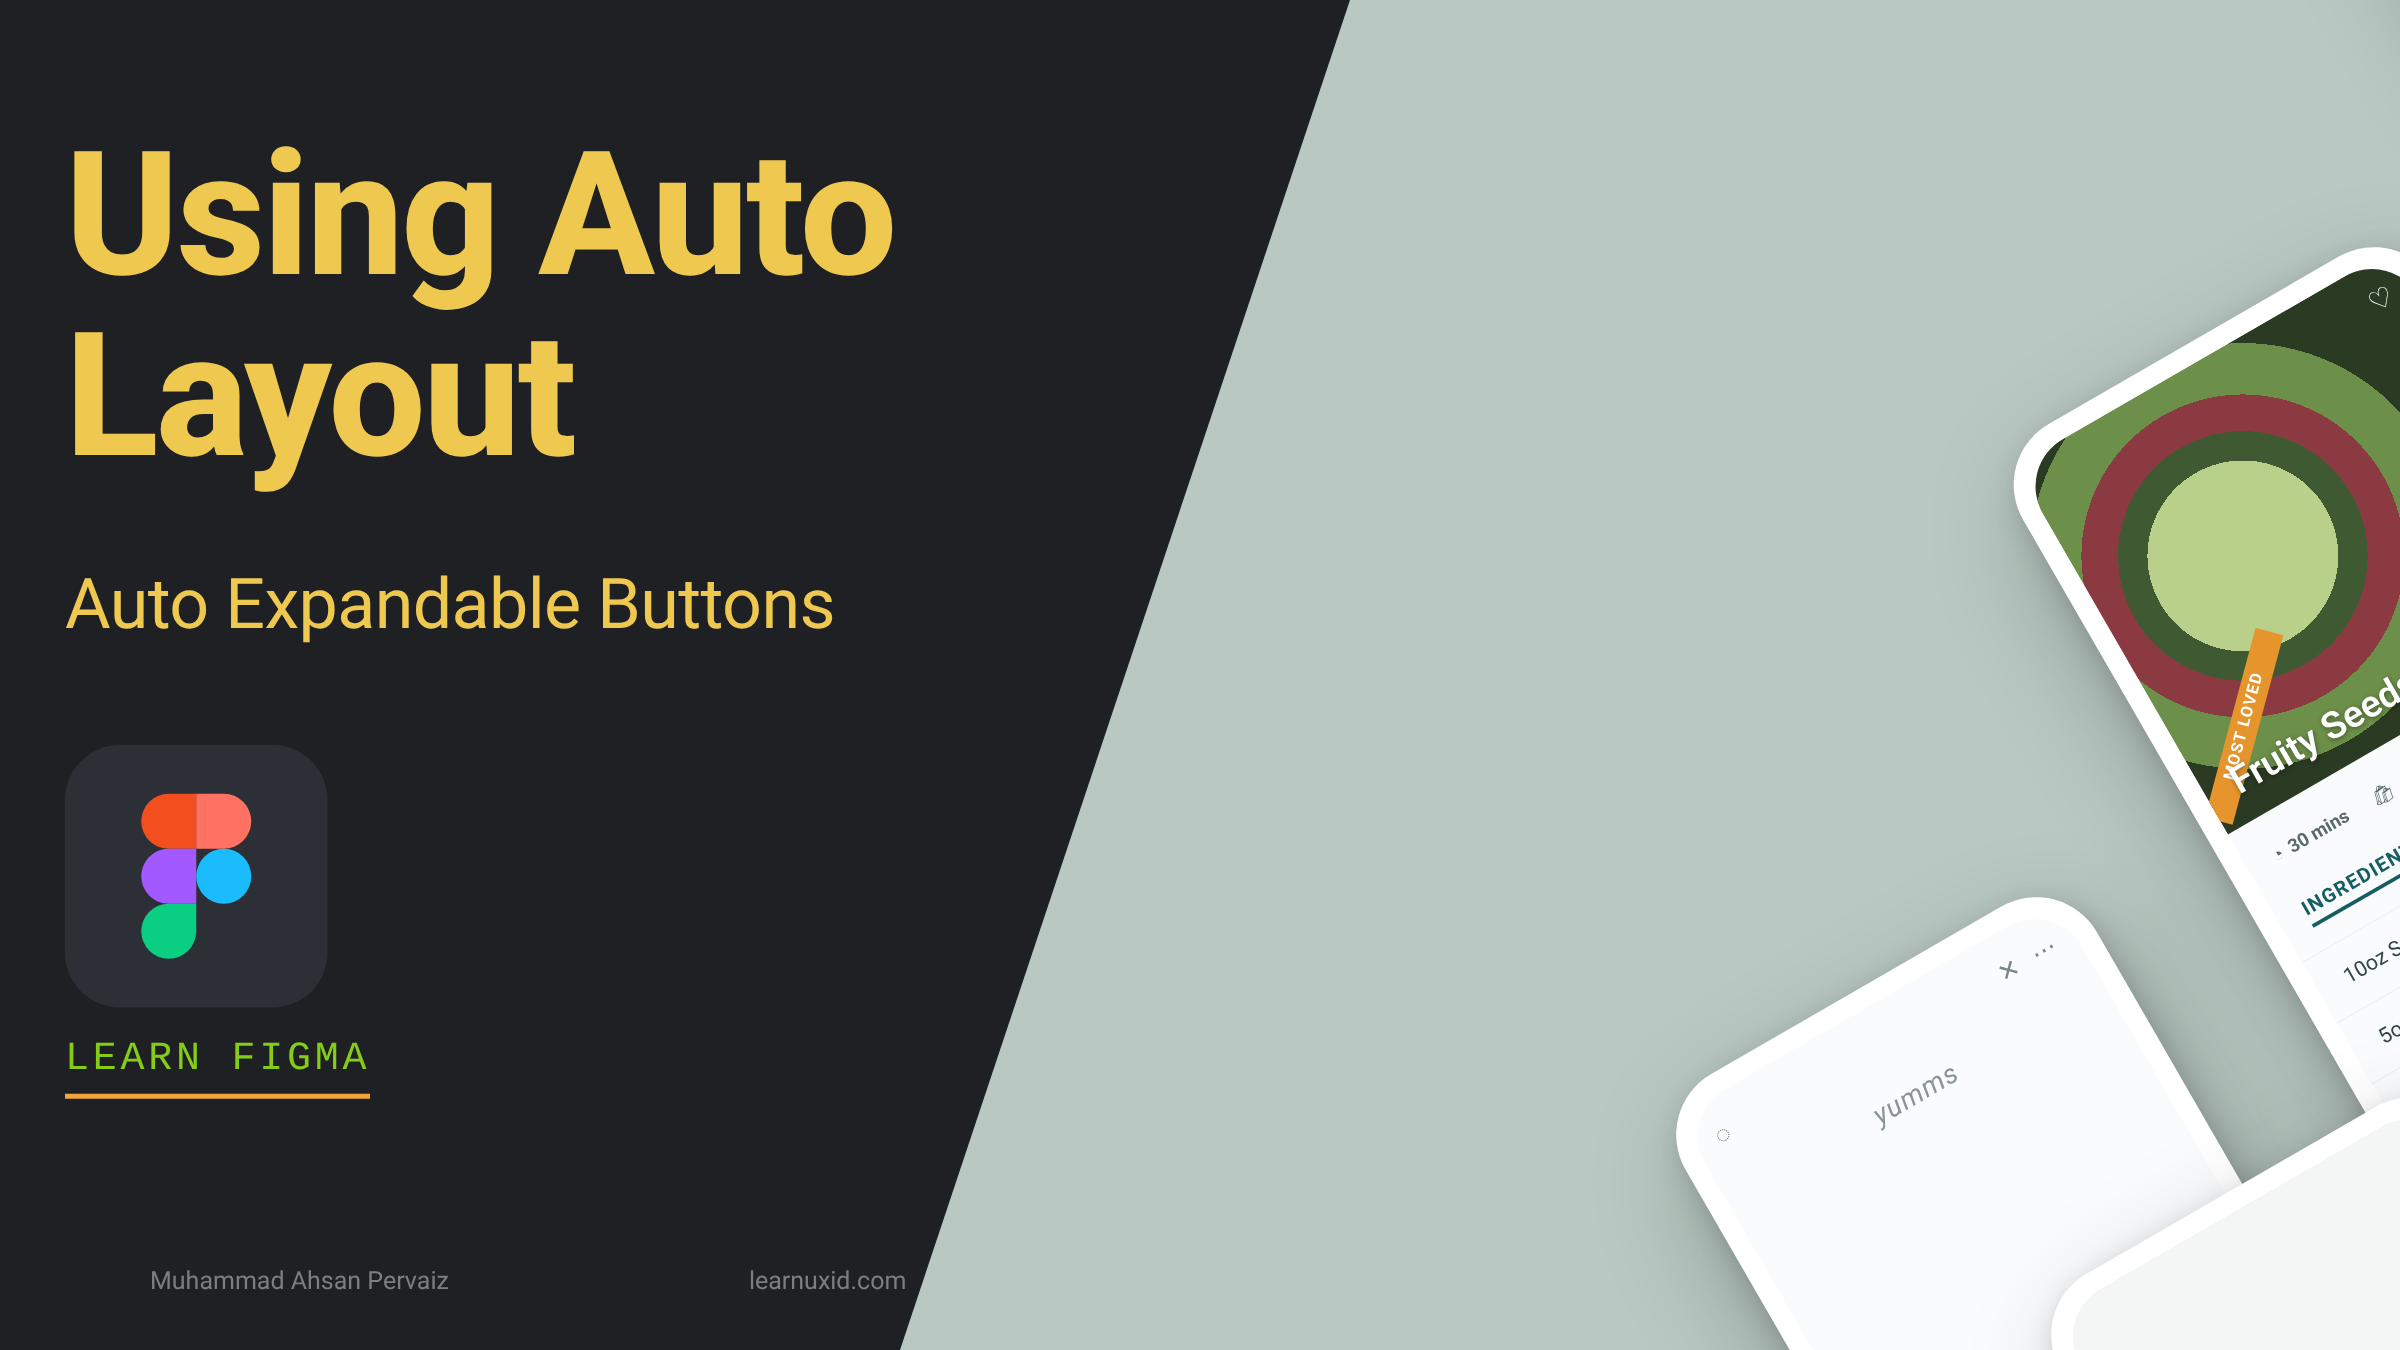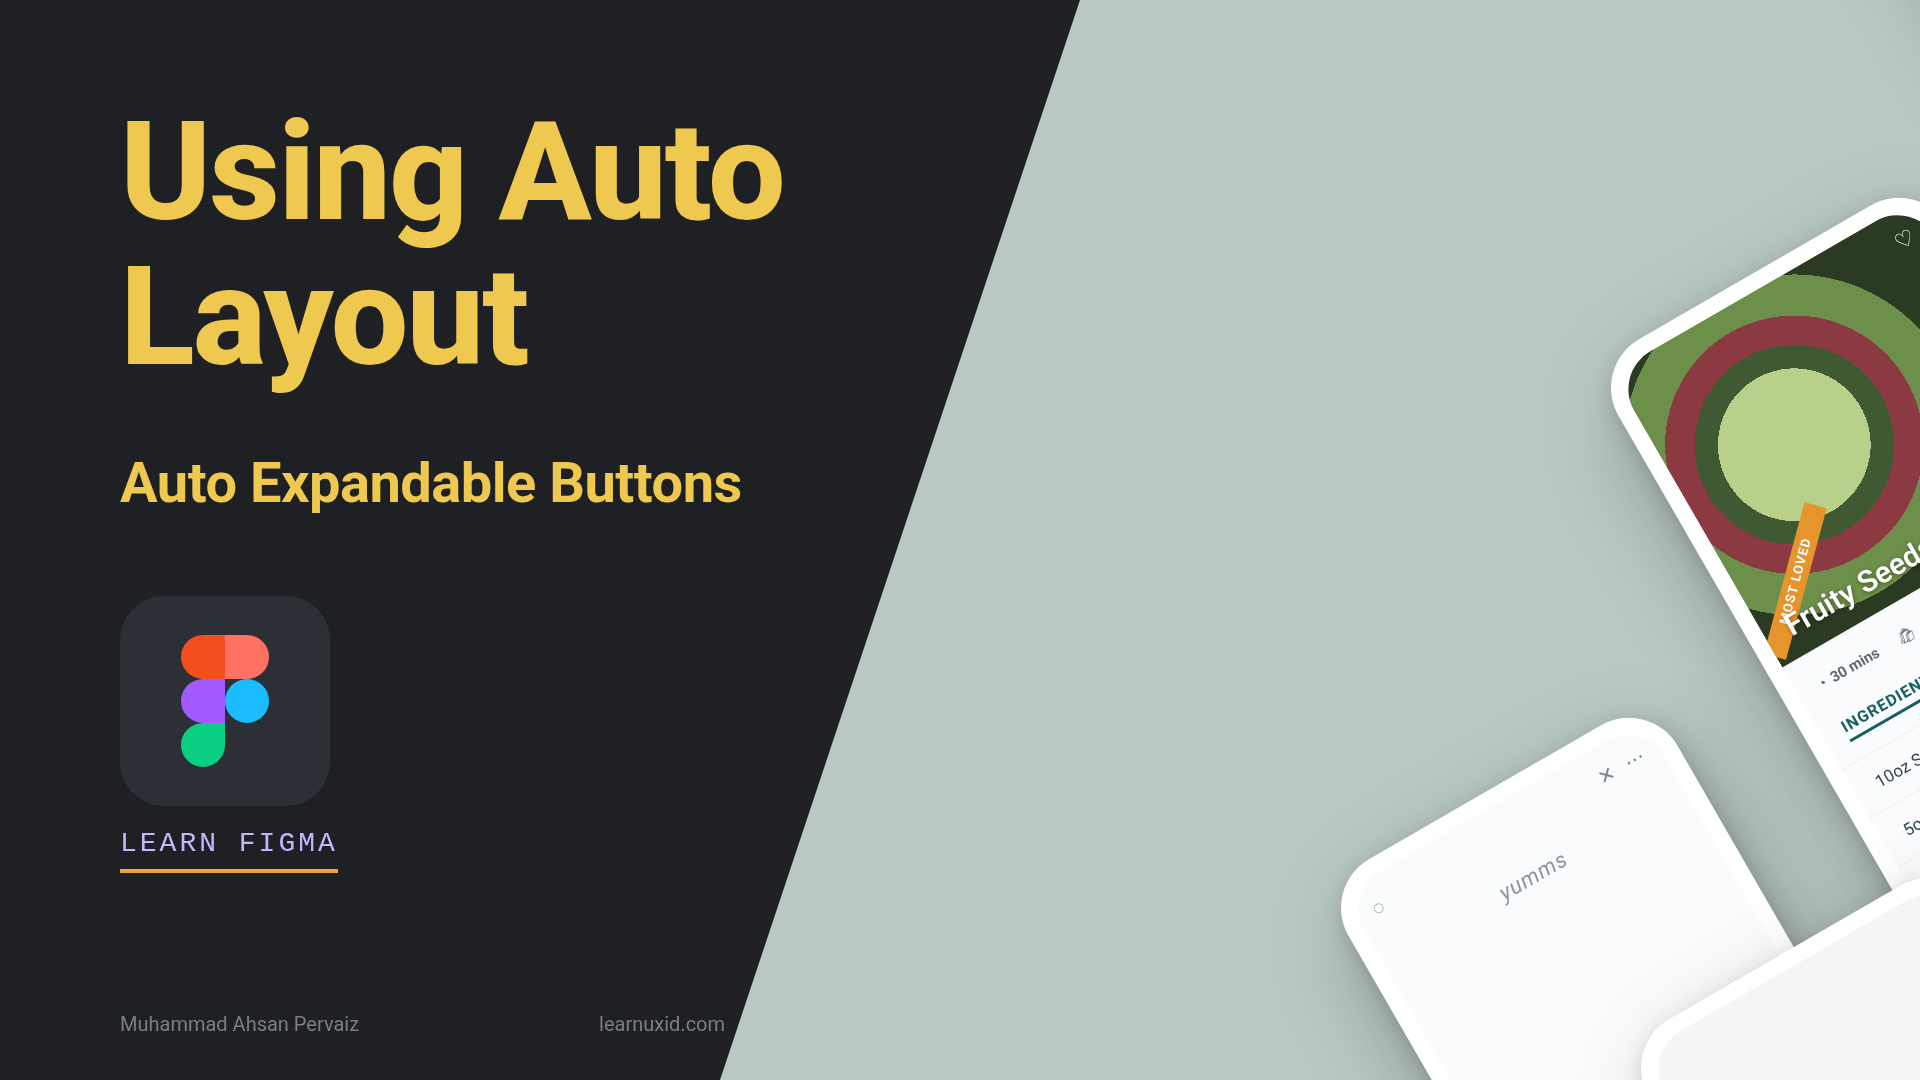--- a/index.html
+++ b/index.html
@@ -1,33 +1,33 @@
 <!DOCTYPE html>
 <html><head>
 <meta charset="utf-8">
 <style>
 *{margin:0;padding:0;box-sizing:border-box}
 html,body{width:1920px;height:1080px;overflow:hidden;font-family:-apple-system,BlinkMacSystemFont,"Segoe UI",Roboto,Helvetica,Arial,sans-serif}
 .stage{position:relative;width:1920px;height:1080px;background:#1e2024}
 
 
-.left{position:absolute;left:0;top:0;width:1100px;height:1080px;padding:100px 0 0 120px;z-index:10}
+.left{position:absolute;left:0;top:0;width:1100px;height:1080px;padding:100px 0 0 52px;z-index:10}
 .title{color:#eec84f;font-weight:800;font-size:138px;line-height:1.05;letter-spacing:-2px;margin-bottom:60px}
-.subtitle{color:#eec84f;font-weight:700;font-size:56px;letter-spacing:-.5px;margin-bottom:80px}
+.subtitle{color:#eec84f;font-weight:400;font-size:56px;letter-spacing:-.5px;margin-bottom:80px}
 
 .figma-badge{display:inline-block}
 .figma-box{width:210px;height:210px;background:#2c2f35;border-radius:44px;display:flex;align-items:center;justify-content:center;margin-bottom:22px}
 .figma-logo{display:grid;grid-template-columns:44px 44px;grid-template-rows:44px 44px 44px}
 .fl{width:44px;height:44px}
 .fl.a{background:#f24e1e;border-radius:44px 0 0 44px}
 .fl.b{background:#ff7262;border-radius:0 44px 44px 0}
 .fl.c{background:#a259ff;border-radius:44px 0 0 44px}
 .fl.d{background:#1abcfe;border-radius:50%}
 .fl.e{background:#0acf83;border-radius:44px 0 44px 44px}
-.learn-figma{font-family:"SFMono-Regular",Consolas,"Liberation Mono",Menlo,monospace;color:#c4b5fd;font-size:28px;letter-spacing:3px;padding-bottom:10px;border-bottom:4px solid #f2a33a;display:inline-block}
+.learn-figma{font-family:"SFMono-Regular",Consolas,"Liberation Mono",Menlo,monospace;color:#84cc16;font-size:32px;letter-spacing:3px;padding-bottom:10px;border-bottom:4px solid #f2a33a;display:inline-block}
 .footer{position:absolute;bottom:44px;left:120px;display:flex;gap:240px;color:#7b7e85;font-size:20px}
 
 
 .mock-bg{position:absolute;right:0;top:0;height:1080px;width:1200px;background:#b9c8c2;clip-path:polygon(360px 0,1200px 0,1200px 1080px,0 1080px);z-index:1}
 
 
 .phone{position:absolute;width:380px;height:780px;background:#fff;border-radius:56px;box-shadow:0 40px 90px rgba(0,0,0,.28),0 8px 22px rgba(0,0,0,.18);padding:16px}
 .phone .screen{width:100%;height:100%;border-radius:44px;background:#fafbfc;overflow:hidden;position:relative}
 .phone .screen>*{position:absolute}
 

